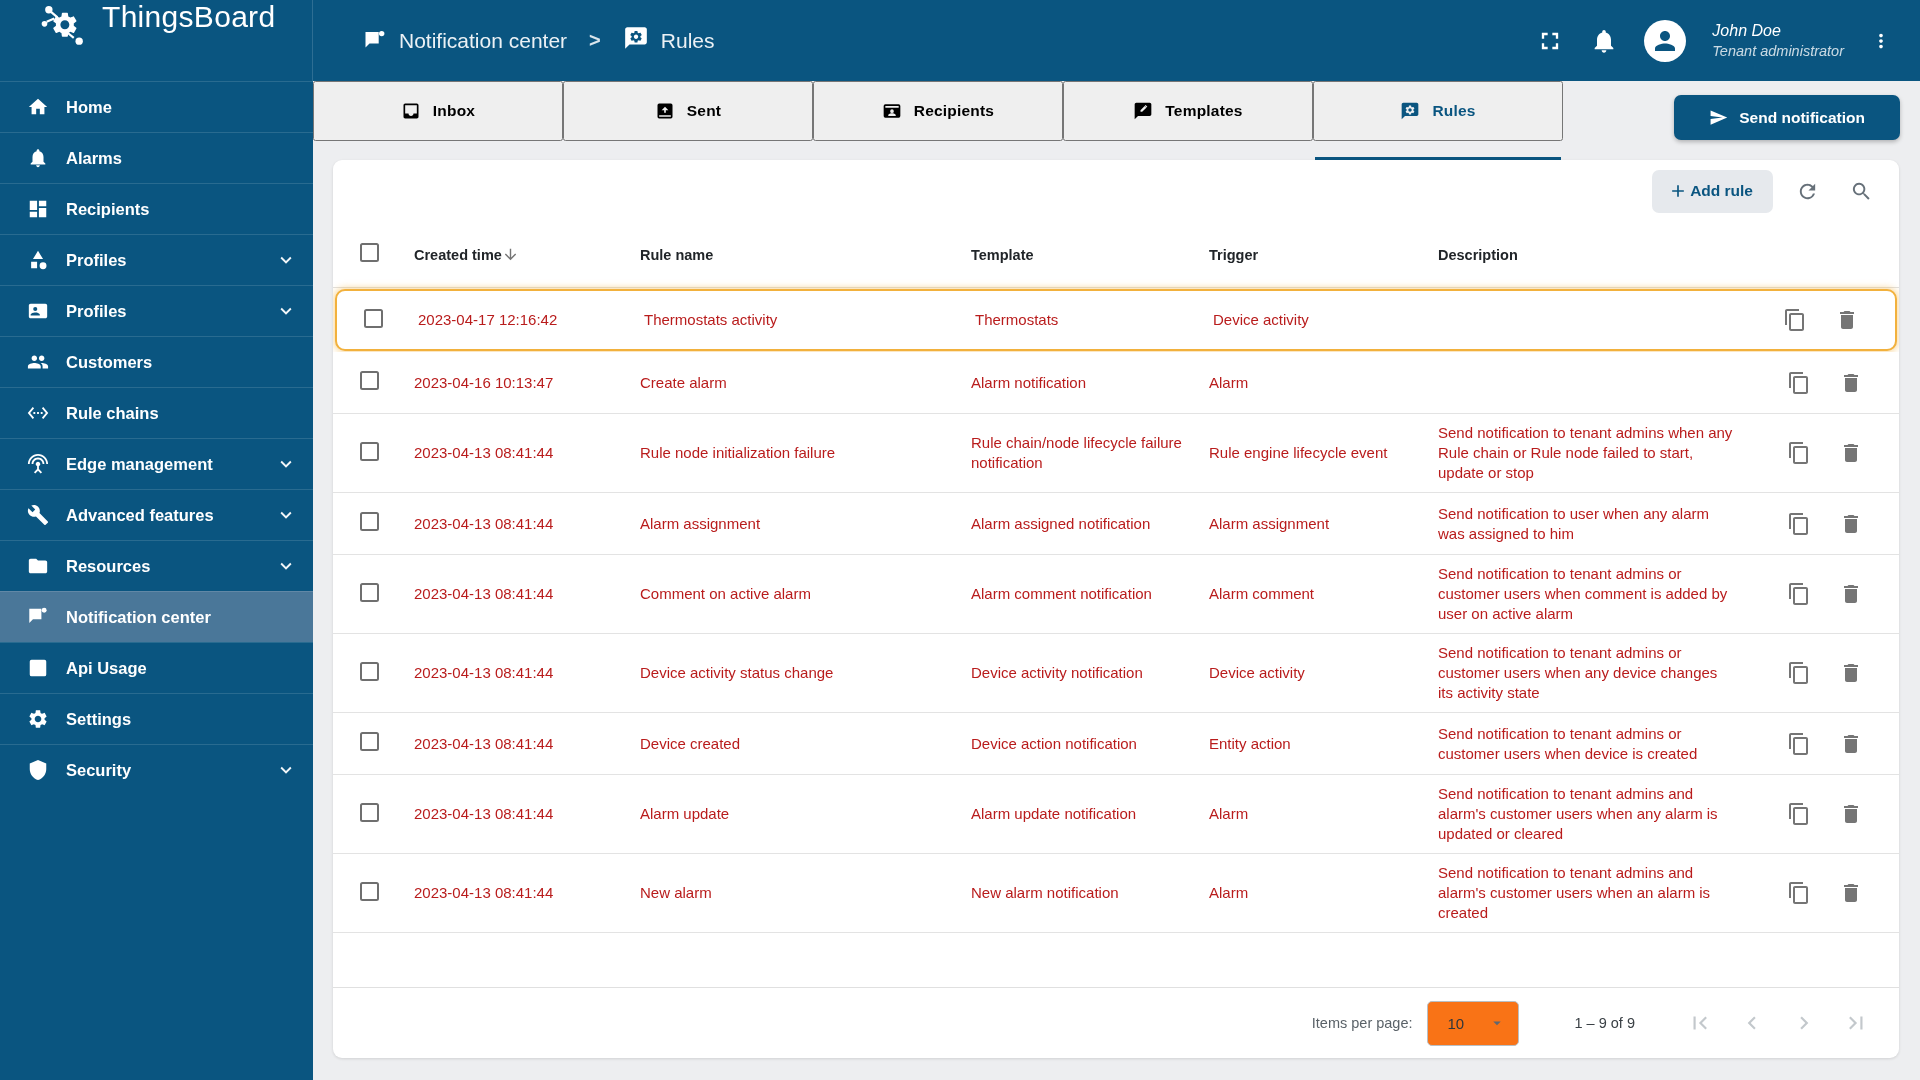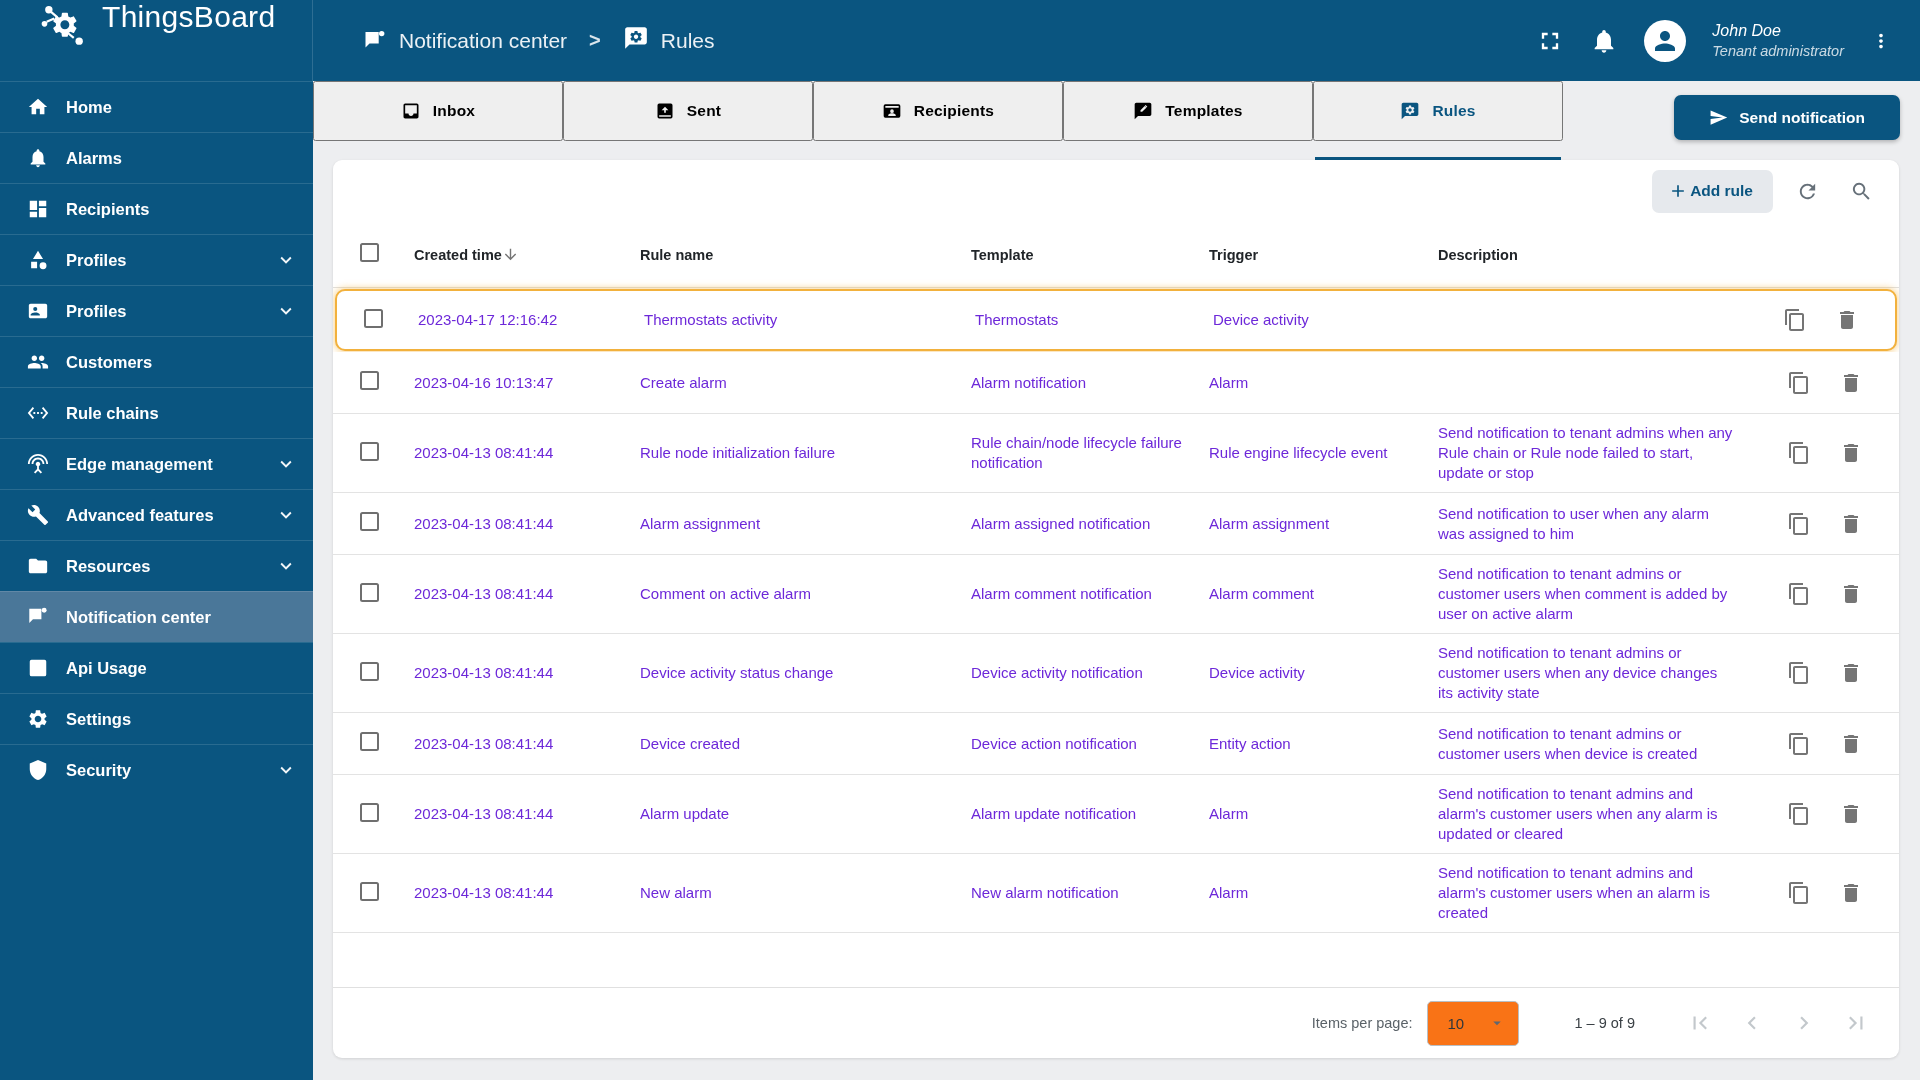--- a/index.html
+++ b/index.html
@@ -60,21 +60,21 @@
   .tool-icon{ width:40px; height:40px; border:none; background:none; color:#667079; cursor:pointer;
     display:flex; align-items:center; justify-content:center;}
   .tool-icon svg{ width:23px; height:23px;}
 
   .grid-row{ display:grid; grid-template-columns:81px 226px 331px 238px 229px 322px 1fr; align-items:center; }
   .thead{ min-height:66px; flex:none; border-bottom:1px solid #e0e0e0; }
   .th{ font-size:14.5px; font-weight:700; color:#212529; padding-right:20px; display:flex; align-items:center; }
   .sort-ic{ width:17px; height:17px; color:#757575;}
   .c-check{ padding-left:27px; }
   .checkbox{ width:19px; height:19px; border:2px solid #6f6f6f; border-radius:2.5px; display:inline-block; cursor:pointer; background:#fff;}
-  .cell{ font-size:15px; color:#6d28d9; line-height:20px; padding-right:24px; }
+  .cell{ font-size:15px; color:#b91c1c; line-height:20px; padding-right:24px; }
   .trow{ min-height:62px; border-bottom:1px solid #e3e3e3; padding:9px 0; cursor:pointer; background:#fff;}
   .trow.highlight{ border:2px solid var(--amber); border-radius:10px; margin:1px 2px;
     box-shadow:0 0 7px 1px rgba(242,177,61,.55); }
   .c-actions{ display:flex; justify-content:flex-end; gap:24px; padding-right:32px;}
   .iconbtn{ width:28px; height:28px; border:none; background:none; color:var(--icon); cursor:pointer; padding:0;}
   .iconbtn svg{ width:24px; height:24px;}
 
   .tfoot{ margin-top:auto; flex:none; border-top:1px solid #e0e0e0; height:71px; display:flex;
     align-items:center; justify-content:flex-end; padding-right:26px; color:#5a6268; font-size:14.5px;}
   .pagesize{ margin-left:14px; width:92px; height:45px; border:1px solid #b9bfc4; border-radius:5px;

